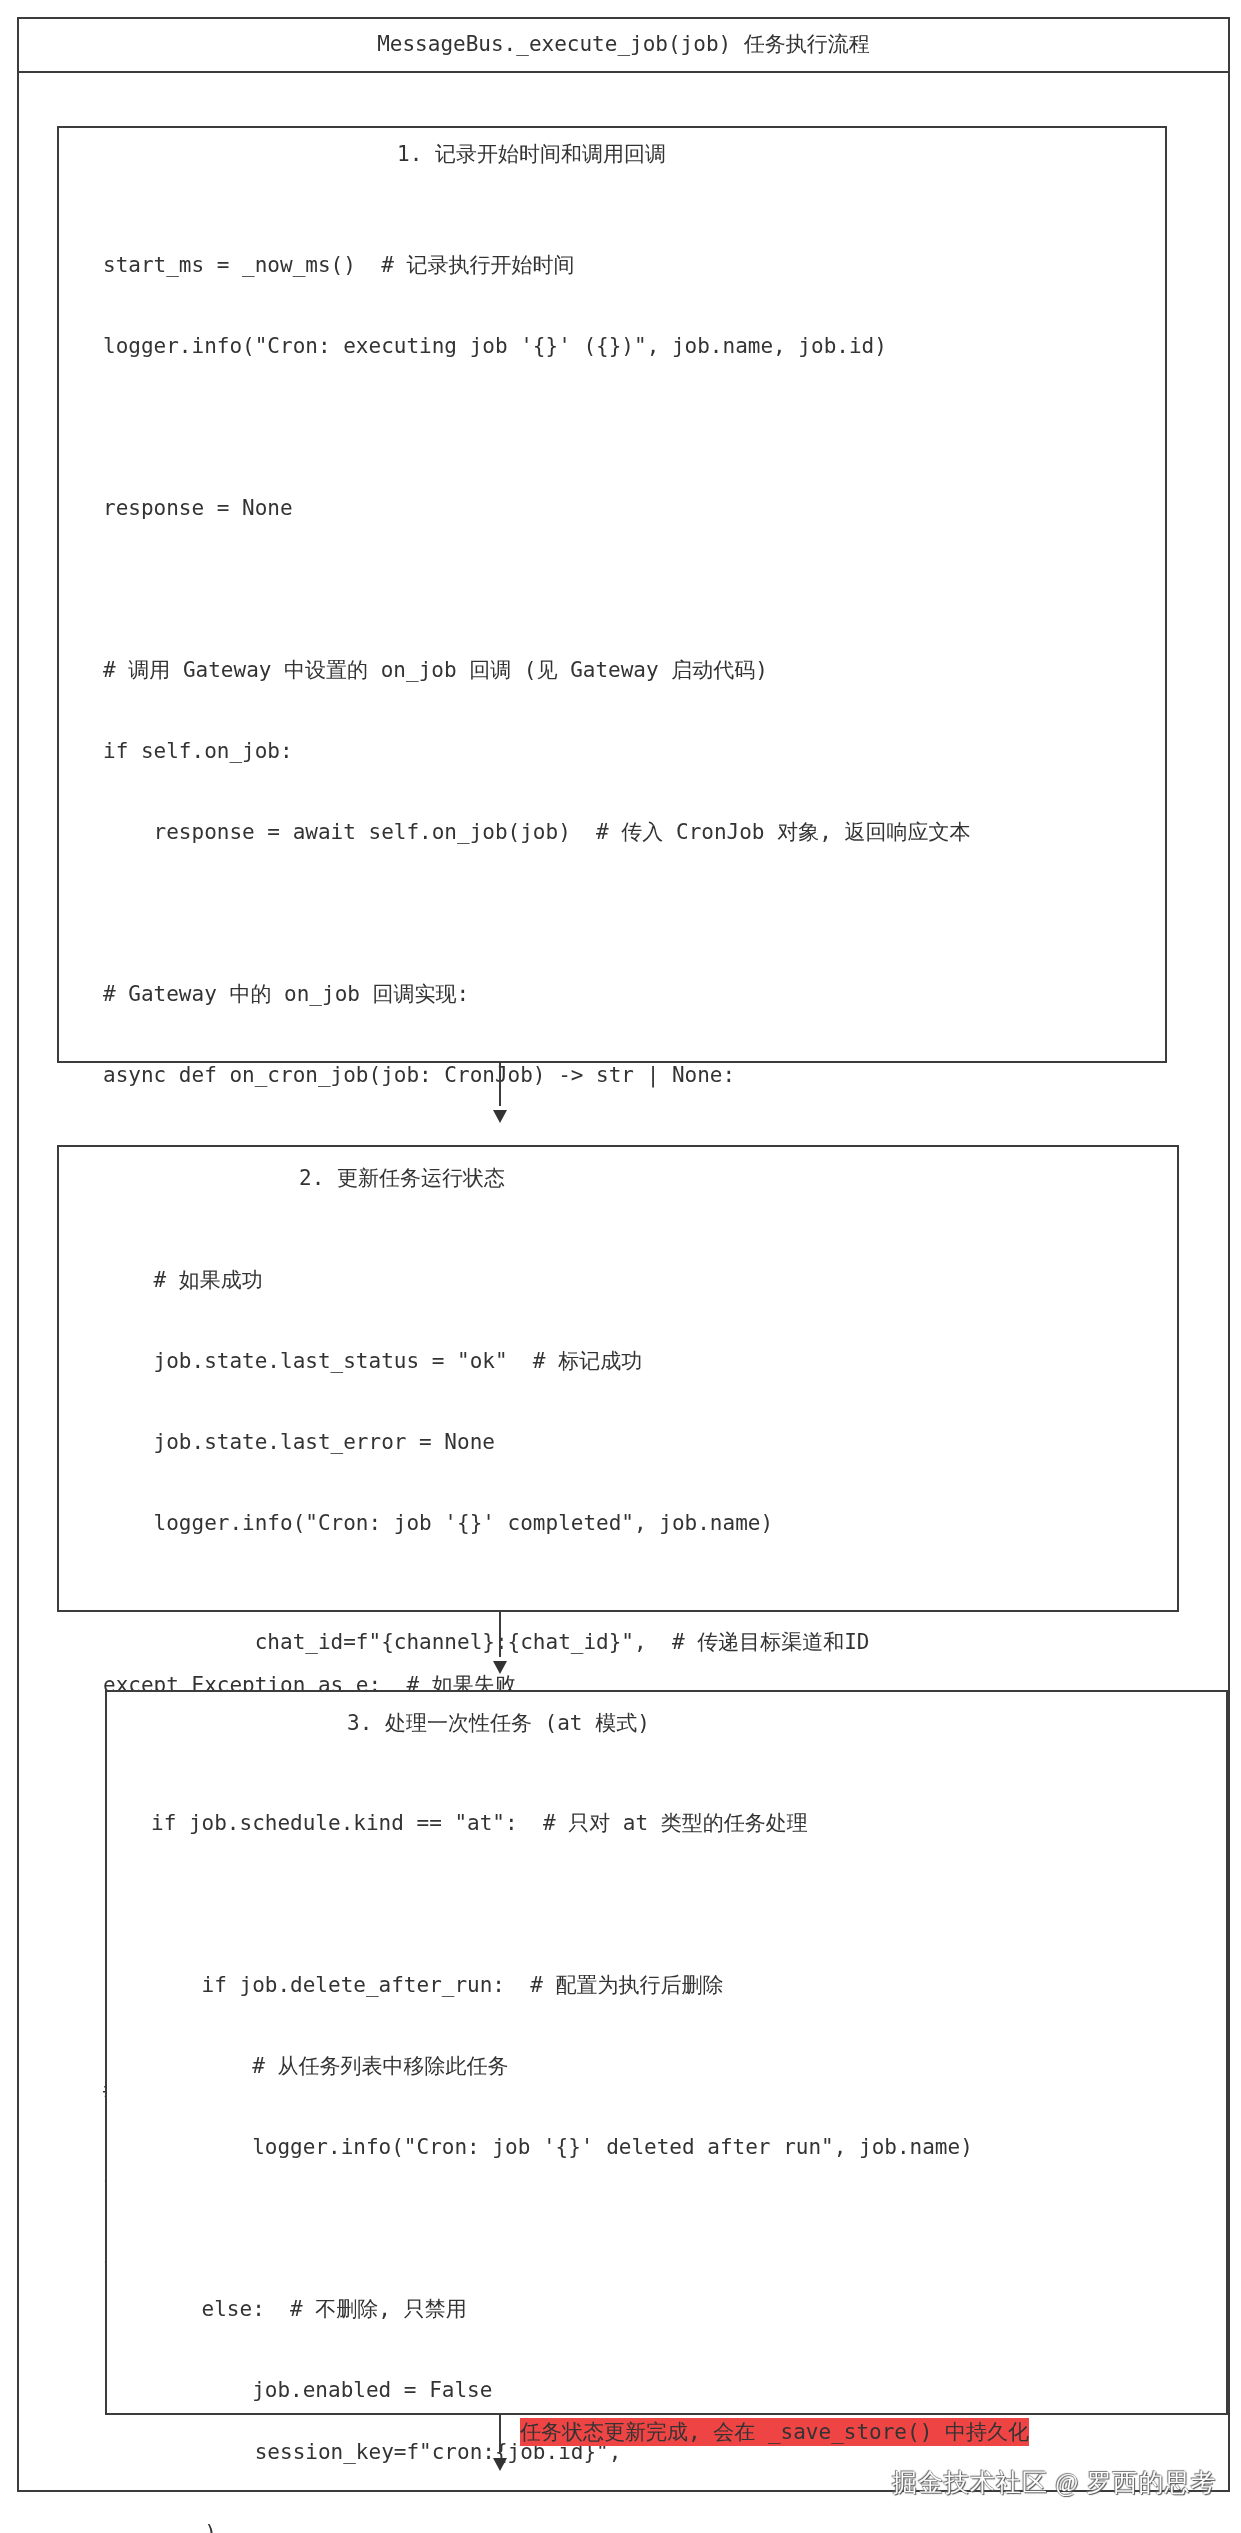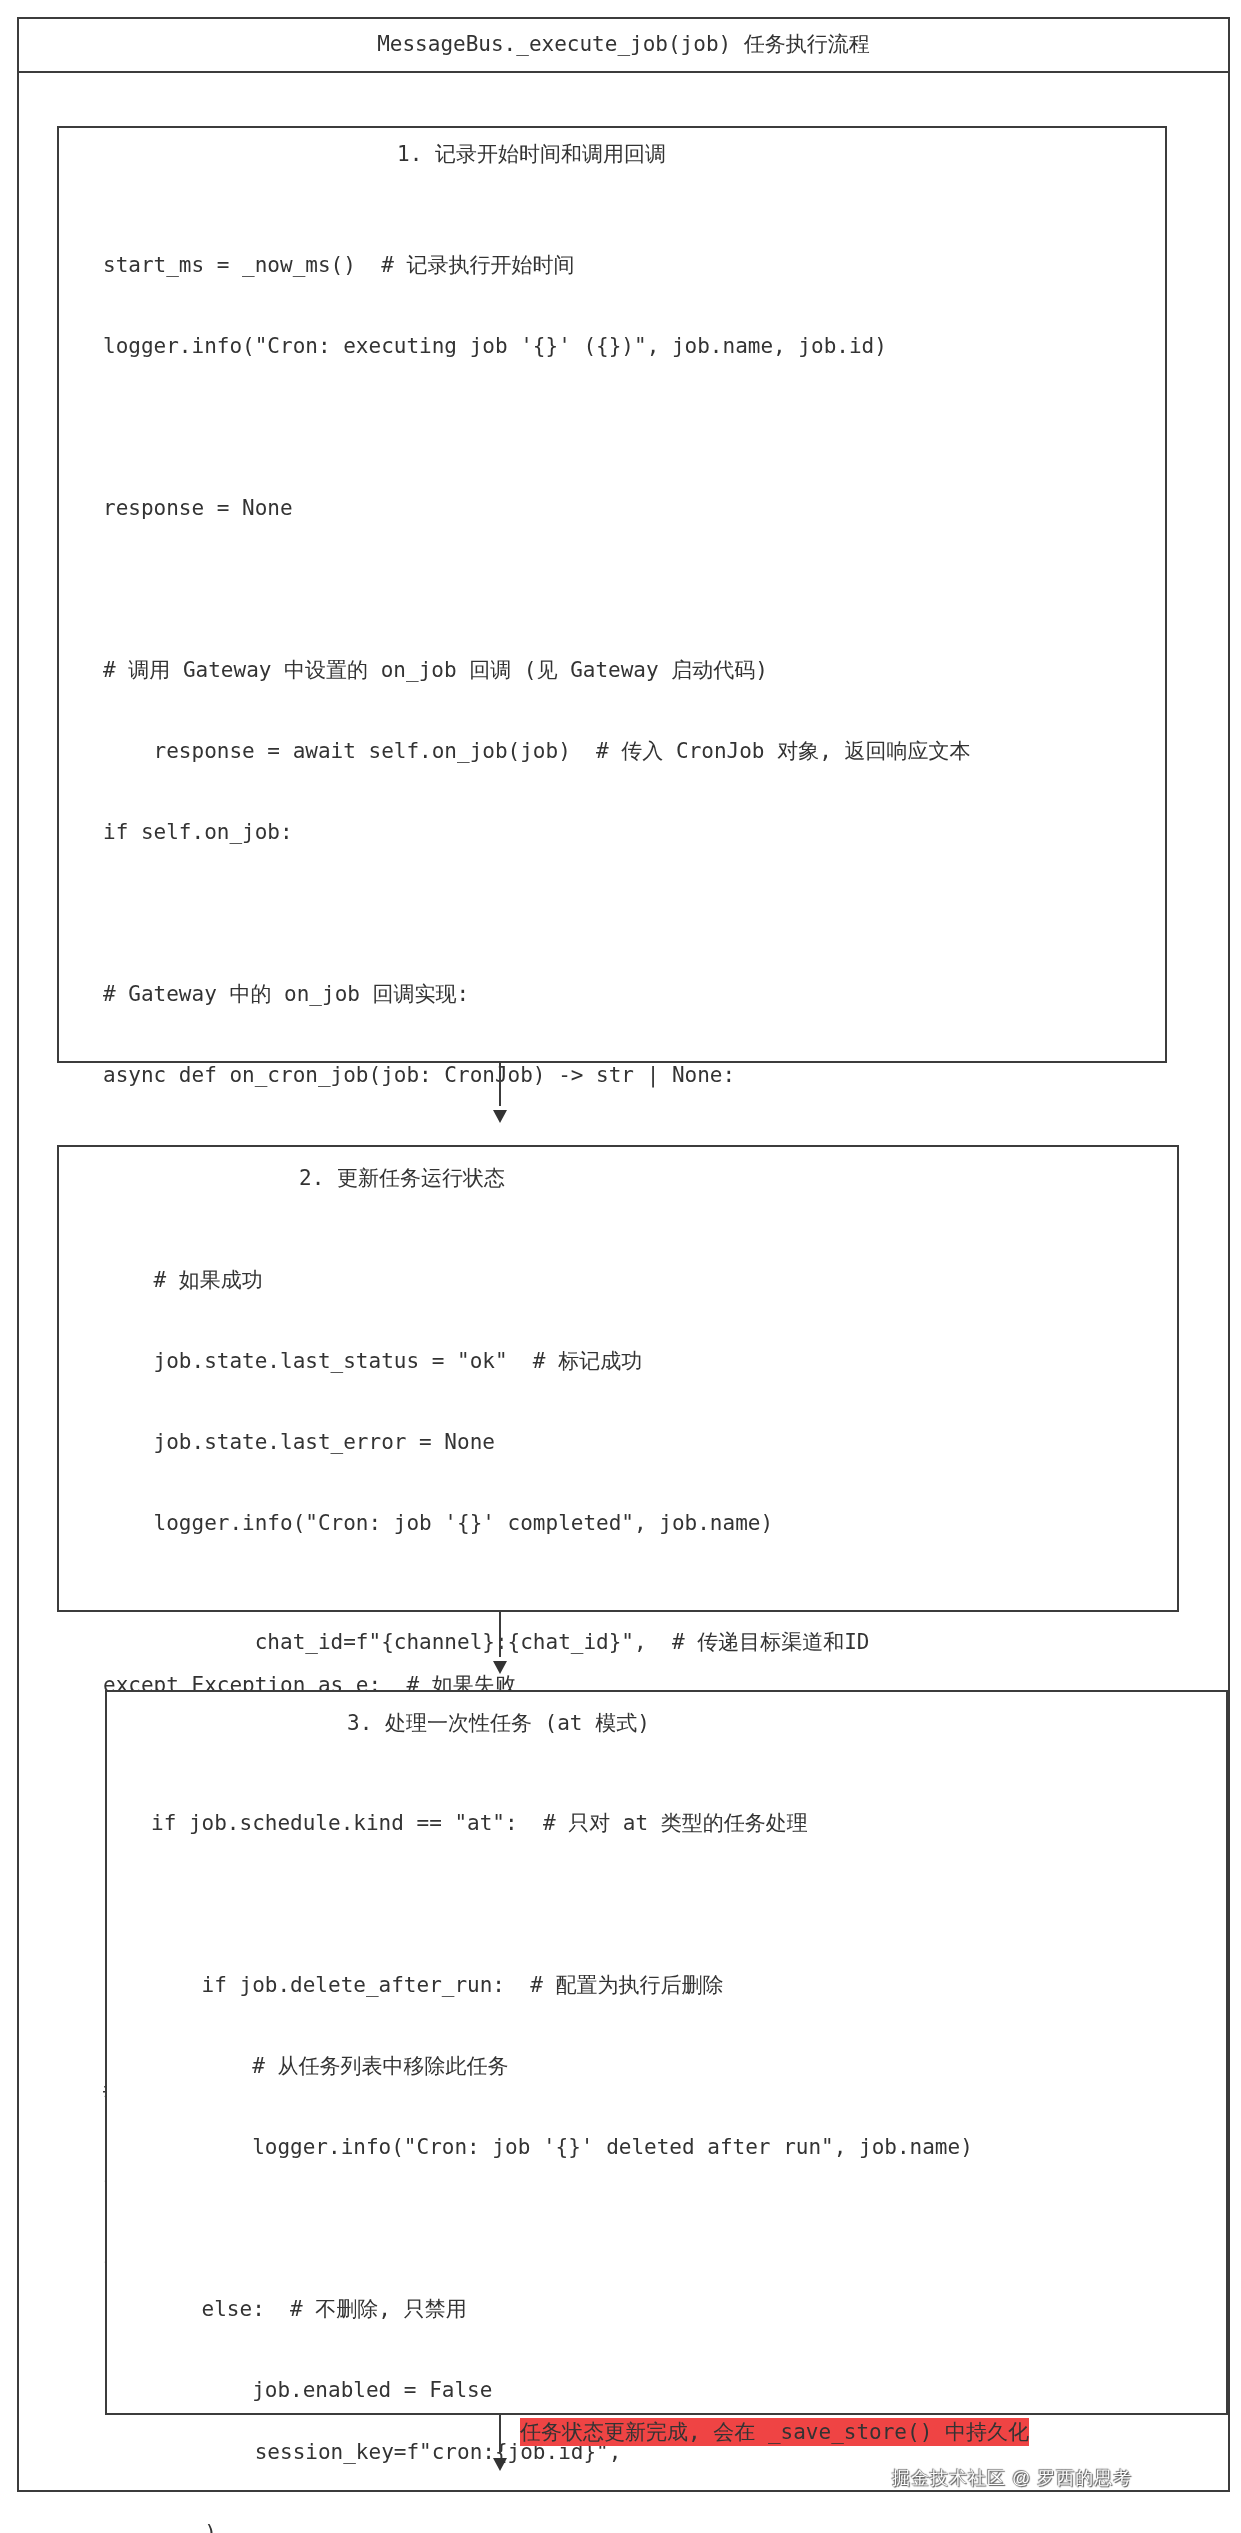--- a/index.html
+++ b/index.html
@@ -13,44 +13,44 @@
   .title-text { font-size: 21px; letter-spacing: 0px; }
   .box { position: absolute; border: 2px solid #3c3c3c; box-sizing: border-box; background: #fff; }
   .box-heading { position: absolute; font-size: 21px; white-space: pre; }
   .code { position: absolute; left: 44px; font-size: 21px; line-height: 27px; white-space: pre; margin: 0; }
   .code-line { display: block; height: 27px; }
   .arrow-line { position: absolute; width: 2px; background: #3c3c3c; }
   .arrow-head { position: absolute; width: 0; height: 0;
                 border-left: 7px solid transparent; border-right: 7px solid transparent;
                 border-top: 13px solid #333333; }
   .note { position: absolute; font-size: 21px; white-space: pre; background: #ef4444; }
-  .watermark { position: absolute; font-family: Liberation Sans, sans-serif;
-               font-size: 18px; color: #ffffff; letter-spacing: 1px;
+  .watermark { position: absolute; font-family: Liberation Serif, serif;
+               font-size: 25px; color: #ffffff; letter-spacing: 1px;
                text-shadow: 0 0 1px #555, 1px 1px 1px #555, -1px -1px 1px #777; }
 </style>
 </head>
 <body>
 
 <div class="frame"></div>
 
 <div class="title-band">
   <span class="title-text mono">MessageBus._execute_job(job) 任务执行流程</span>
 </div>
 
 <div class="box mono" style="left:57px; top:126px; width:1110px; height:937px;">
   <div class="box-heading" style="left:338px; top:12px;">1. 记录开始时间和调用回调</div>
   <div class="code" style="top:70px;">
     <span class="code-line">start_ms = _now_ms()  # 记录执行开始时间</span>
     <span class="code-line">logger.info("Cron: executing job '{}' ({})", job.name, job.id)</span>
     <span class="code-line"></span>
     <span class="code-line">response = None</span>
     <span class="code-line"></span>
     <span class="code-line"># 调用 Gateway 中设置的 on_job 回调 (见 Gateway 启动代码)</span>
+    <span class="code-line">if self.on_job:</span>
     <span class="code-line">    response = await self.on_job(job)  # 传入 CronJob 对象, 返回响应文本</span>
-    <span class="code-line">if self.on_job:</span>
     <span class="code-line"></span>
     <span class="code-line"># Gateway 中的 on_job 回调实现:</span>
     <span class="code-line">async def on_cron_job(job: CronJob) -&gt; str | None:</span>
     <span class="code-line">    channel, chat_id = _pick_cron_target(job)  # 选择目标渠道</span>
     <span class="code-line">    if job.payload.deliver:  # 如果需要发送结果到渠道</span>
     <span class="code-line">        # 通过 MessageBus 发布系统消息</span>
     <span class="code-line">        await bus.publish_inbound(InboundMessage(</span>
     <span class="code-line">            channel="system",</span>
     <span class="code-line">            sender_id="cron",</span>
     <span class="code-line">            chat_id=f"{channel}:{chat_id}",  # 传递目标渠道和ID</span>

